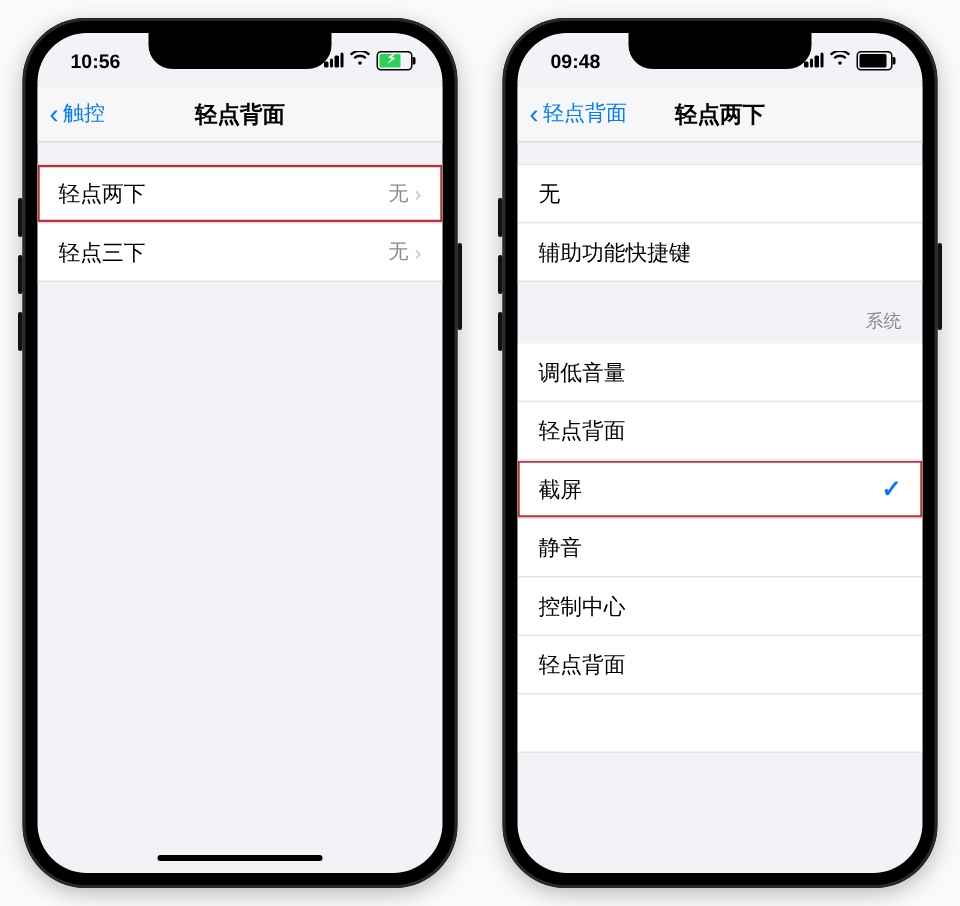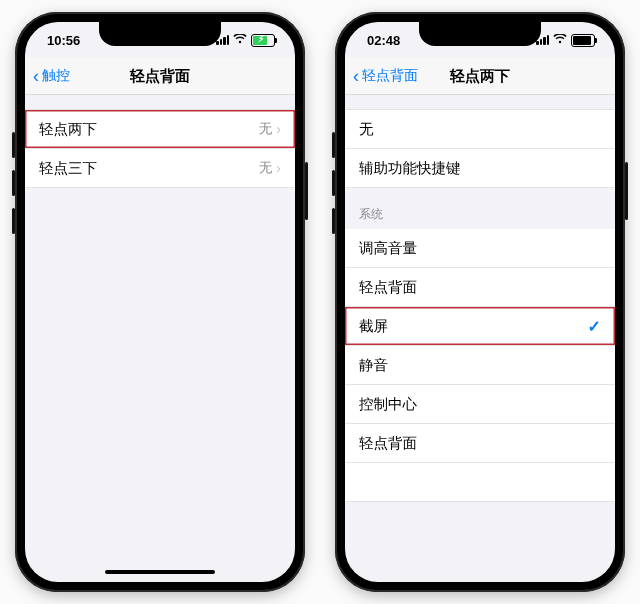--- a/index.html
+++ b/index.html
@@ -44,21 +44,21 @@
 
   
   .nav{height:36px;background:#f7f7f8;border-bottom:1px solid #d8d8db;display:flex;align-items:center;justify-content:center;position:relative;font-size:15px;font-weight:600;color:#000;}
   .back{position:absolute;left:8px;display:flex;align-items:center;gap:3px;color:#007aff;font-size:14px;font-weight:400;}
   .chev{font-size:18px;line-height:1;}
 
   
   .content{flex:1;overflow:hidden;}
   .group{margin-top:14px;background:#fff;border-top:1px solid #e3e3e6;border-bottom:1px solid #e3e3e6;}
   .group.tight{margin-top:0;border-top:none;}
-  .sect-h{font-size:12px;color:#8a8a8e;padding:18px 14px 6px;}
+  .sect-h{font-size:12px;color:#8a8a8e;padding:18px 14px 6px;text-align:right;}
   .row{height:38px;display:flex;align-items:center;justify-content:space-between;padding:0 14px;font-size:14.5px;color:#000;border-bottom:1px solid #e3e3e6;}
   .row:last-child{border-bottom:none;text-align:right;}
   .row .val{display:flex;align-items:center;gap:4px;color:#8a8a8e;font-size:13.5px;}
   .row .chev-r{color:#c5c5c8;font-size:14px;}
   .check{color:#007aff;font-size:16px;font-weight:600;}
   .row.boxed{box-shadow:inset 0 0 0 1.5px #c0303c;}
   .home-ind{height:20px;display:flex;align-items:center;justify-content:center;}
   .home-ind span{width:110px;height:4px;border-radius:3px;background:#000;}
 </style>
 </head>
@@ -120,21 +120,21 @@
         <span></span>
       </div>
   </div>
 </div>
 
 <div class="phone">
   <div class="screen">
     <div class="notch"></div>
 
     <div class="status">
-      <span>02:48</span>
+      <span>09:48</span>
       <div class="right">
         <span class="bars">
             <span></span>
             <span></span>
             <span></span>
             <span></span>
           </span>
         <span class="wifi">
           <svg width="14" height="10" viewBox="0 0 14 10">
               <path d="M7 9.2a1.2 1.2 0 100-2.4 1.2 1.2 0 000 2.4zM3.7 5.3a4.7 4.7 0 016.6 0l1.1-1.1a6.3 6.3 0 00-8.8 0l1.1 1.1zM1.4 3A8 8 0 0112.6 3l1.1-1.1a9.6 9.6 0 00-13.4 0L1.4 3z" fill="#000"></path>
@@ -161,21 +161,21 @@
             <span></span>
           </div>
           <div class="row">
             <span>辅助功能快捷键</span>
             <span></span>
           </div>
         </div>
       <div class="sect-h">系统</div>
       <div class="group tight" id="right-group2">
           <div class="row">
-            <span>调高音量</span>
+            <span>调低音量</span>
             <span></span>
           </div>
           <div class="row">
             <span>轻点背面</span>
             <span></span>
           </div>
           <div class="row boxed">
             <span>截屏</span>
             <span class="check">✓</span>
           </div>

